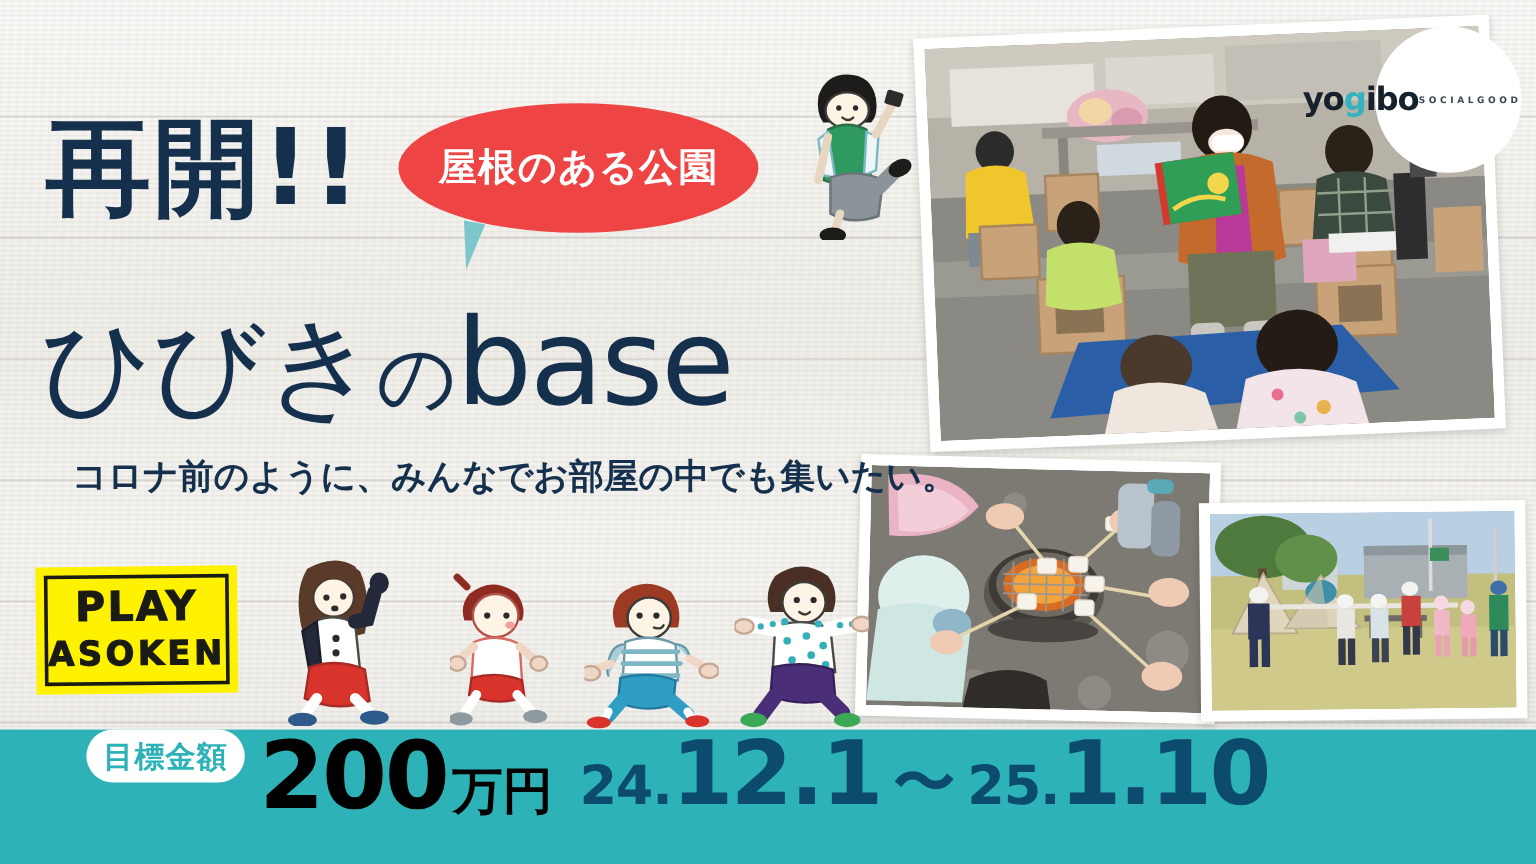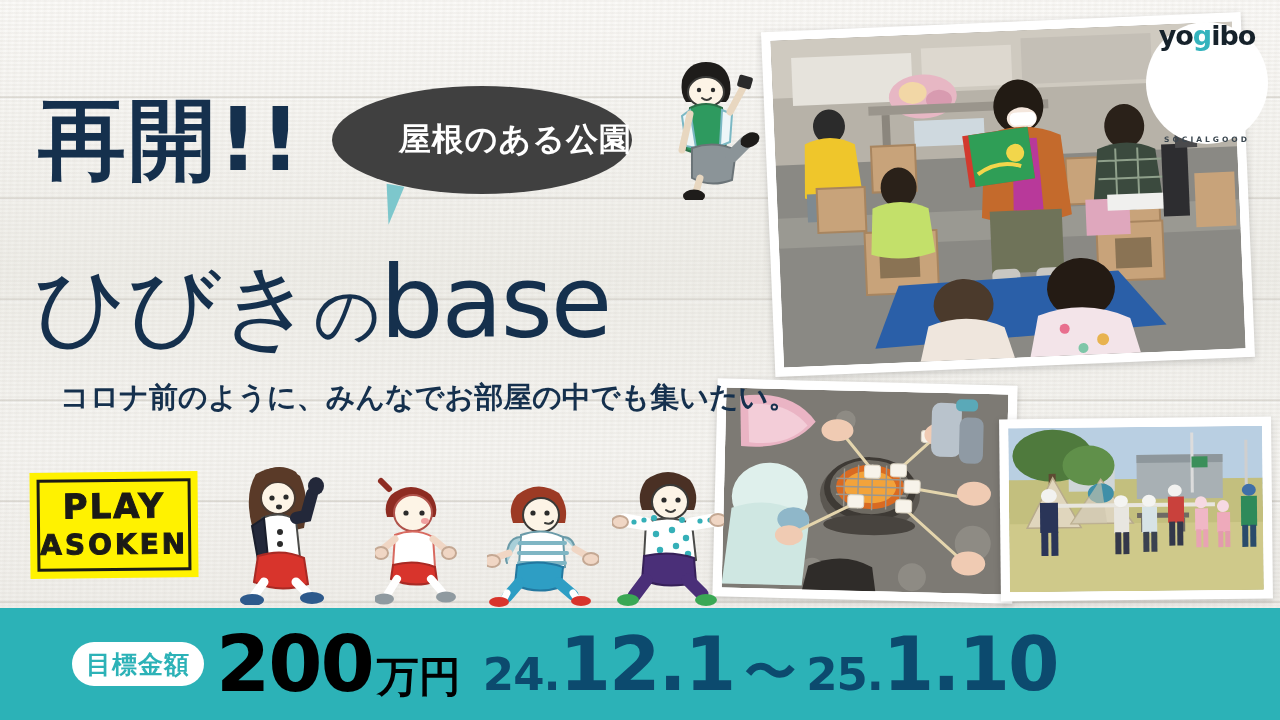--- a/index.html
+++ b/index.html
@@ -42,22 +42,22 @@
   
   .headline{position:absolute;left:38px;top:96px;z-index:8;}
   .saikai{
     font-size:88px;line-height:1;font-weight:700;color:#15304d;
     letter-spacing:2px;
     font-family:"DejaVu Sans","Liberation Sans",sans-serif;
   }
   .bubble{
     position:absolute;left:332px;top:86px;z-index:9;
     width:300px;height:108px;border-radius:50%/50%;
-    background:#404040;
-    display:flex;align-items:center;justify-content:flex-end;
+    background:#ef4444;
+    display:flex;align-items:center;justify-content:center;
   }
   .bubble span{
     color:#ffffff;font-size:32px;font-weight:700;letter-spacing:1px;
     font-family:"DejaVu Sans","Liberation Sans",sans-serif;
   }
   .bubble-tail{
     position:absolute;left:383px;top:185px;z-index:9;
     width:0;height:0;
     border-left:9px solid transparent;
     border-right:9px solid transparent;
@@ -113,37 +113,37 @@
   }
   .photo .img{width:100%;height:100%;overflow:hidden;position:relative;}
   .photo1{left:768px;top:22px;width:480px;height:345px;transform:rotate(-2.4deg);}
   .photo2{left:715px;top:382px;width:300px;height:218px;transform:rotate(1.4deg);}
   .photo3{left:1000px;top:418px;width:272px;height:182px;transform:rotate(-0.6deg);z-index:6;}
 
   
   .yogibo{
     position:absolute;left:1146px;top:22px;width:122px;height:122px;
     border-radius:50%;background:#ffffff;z-index:10;
-    display:flex;flex-direction:column;align-items:center;justify-content:space-between;
+    display:flex;align-items:center;justify-content:flex-end;
   }
   .yogibo .word{
     font-size:27px;font-weight:700;color:#16222b;letter-spacing:-1px;
     font-family:"DejaVu Sans","Liberation Sans",sans-serif;line-height:1;
   }
   .yogibo .word .g{color:#34b3bd;}
   .yogibo .tag{
     margin-top:1px;font-size:7.5px;letter-spacing:3px;color:#3b4750;font-weight:700;
     font-family:"DejaVu Sans","Liberation Sans",sans-serif;
   }
 
   
   .banner{
     position:absolute;left:0;bottom:0;width:1280px;height:112px;
     background:#2cb2b7;z-index:11;
-    display:flex;align-items:center;
+    display:flex;align-items:flex-start;
   }
   .pill{
     background:#ffffff;border-radius:40px;color:#2cb2b7;
     font-weight:700;font-family:"DejaVu Sans","Liberation Sans",sans-serif;
     display:flex;align-items:center;justify-content:center;
   }
   .pill-goal{margin-left:72px;width:132px;height:44px;font-size:25px;letter-spacing:1px;}
   .amount{
     margin-left:12px;color:#000000;font-weight:700;line-height:1;
     font-family:"DejaVu Sans","Liberation Sans",sans-serif;

